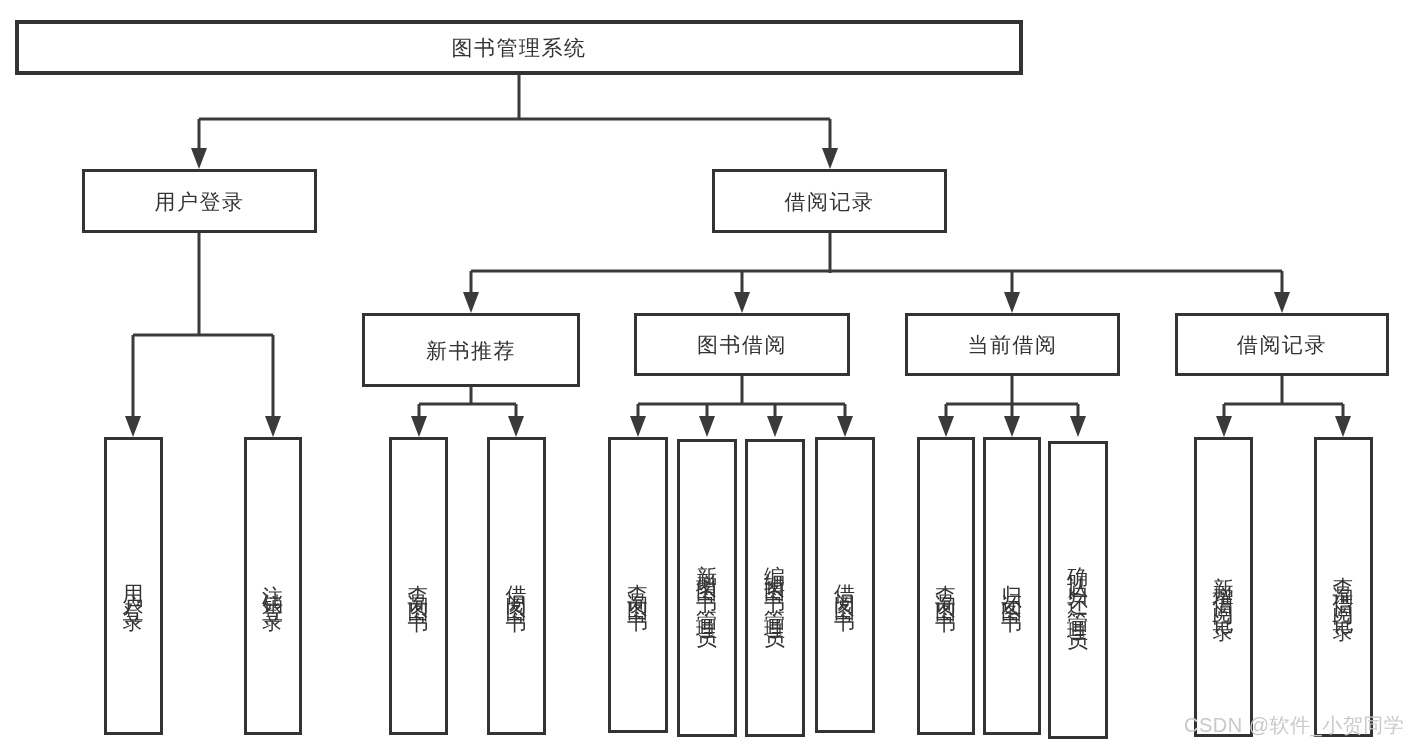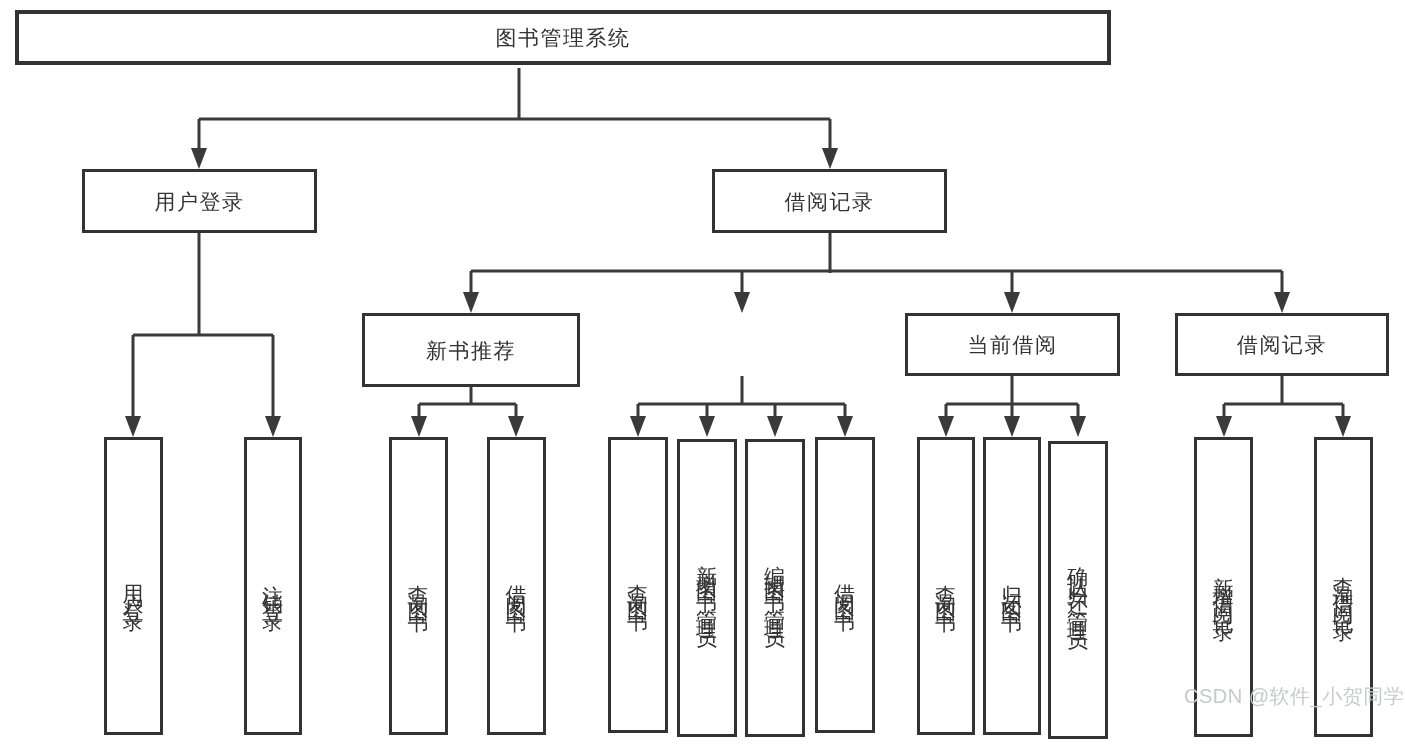--- a/index.html
+++ b/index.html
@@ -16,21 +16,21 @@
   .node.root{border-width:4px;}
   .lbl{
     color:#333333;font-size:21px;letter-spacing:1.5px;white-space:nowrap;
     line-height:1;
   }
   .leaf .lbl{
     writing-mode:vertical-rl;text-orientation:mixed;
     font-size:21px;letter-spacing:9px;white-space:nowrap;
   }
   .watermark{
-    position:absolute;left:1184px;top:683px;z-index:6;
+    position:absolute;left:1184px;top:712px;z-index:6;
     color:#c7c9cd;font-size:20px;letter-spacing:0.5px;white-space:nowrap;text-align:right;
   }
 </style>
 </head>
 <body>
 
 <div class="canvas">
 
   <svg class="connectors" width="1405" height="747" viewBox="0 0 1405 747">
     <path d="M519 68 V120
@@ -62,33 +62,36 @@
          M699 416 L715 416 L707 437 Z
          M767 416 L783 416 L775 437 Z
          M837 416 L853 416 L845 437 Z
          M938 416 L954 416 L946 437 Z
          M1004 416 L1020 416 L1012 437 Z
          M1070 416 L1086 416 L1078 437 Z
          M1216 416 L1232 416 L1224 437 Z
          M1335 416 L1351 416 L1343 437 Z" fill="#3a3a3a" stroke="none"></path>
   </svg>
 
-  <div class="node root" style="left:15px;top:10px;width:1096px;height:55px">
+  <div class="node root" style="left:15px;top:20px;width:1008px;height:55px">
     <span class="lbl">图书管理系统</span>
   </div>
 
   <div class="node" style="left:82px;top:169px;width:235px;height:64px">
     <span class="lbl">用户登录</span>
   </div>
   <div class="node" style="left:712px;top:169px;width:235px;height:64px">
     <span class="lbl">借阅记录</span>
   </div>
 
   <div class="node" style="left:362px;top:313px;width:218px;height:74px">
     <span class="lbl">新书推荐</span>
+  </div>
+  <div class="node" style="left:634px;top:313px;width:216px;height:63px">
+    <span class="lbl">图书借阅</span>
   </div>
   <div class="node" style="left:1175px;top:313px;width:214px;height:63px">
     <span class="lbl">借阅记录</span>
   </div>
   <div class="node" style="left:905px;top:313px;width:215px;height:63px">
     <span class="lbl">当前借阅</span>
   </div>
 
   <div class="node leaf" style="left:104px;top:437px;width:59px;height:298px">
     <span class="lbl">用户登录</span>

